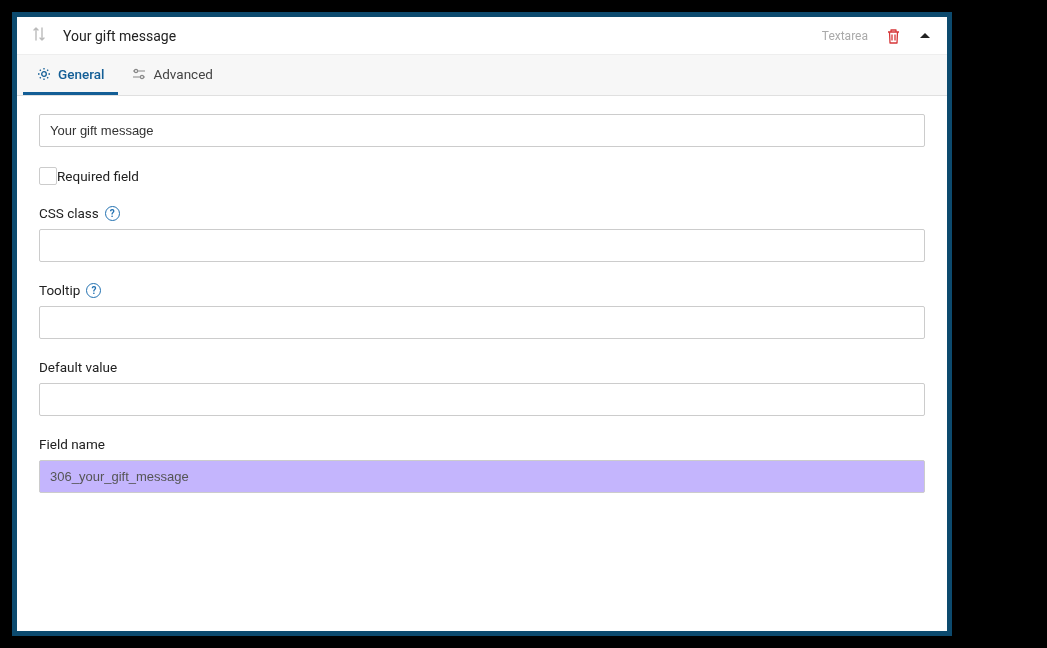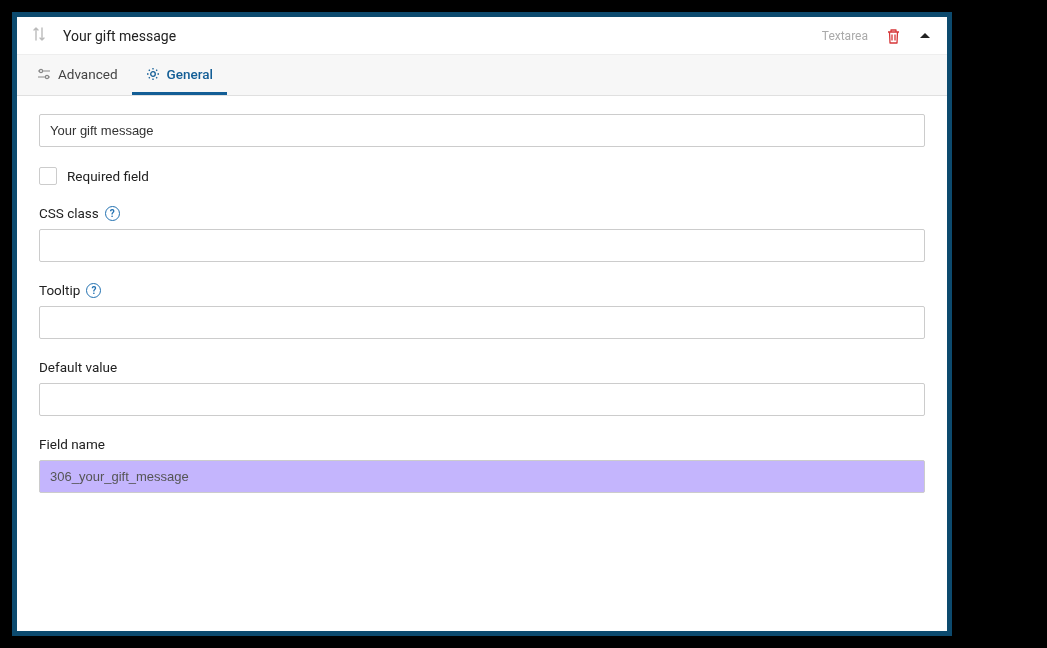--- a/index.html
+++ b/index.html
@@ -113,21 +113,21 @@
       color: #333;
       outline: none;
     }
     .form-input[readonly] {
       background: #c4b5fd;
       color: #555;
     }
     .checkbox-row {
       display: flex;
       align-items: center;
-      gap: 10px;
+      gap: 0;
       margin-bottom: 20px;
     }
     .checkbox {
       width: 18px;
       height: 18px;
       border: 1px solid #ccc;
       border-radius: 2px;
       cursor: pointer;
       background: #fff;
     }
@@ -155,39 +155,39 @@
         </svg>
     </button>
     <button class="collapse-btn">
       <svg width="12" height="8" viewBox="0 0 12 8">
           <path d="M1 6 L6 1 L11 6 Z" fill="#222"></path>
         </svg>
     </button>
   </div>
 
   <div class="tabs">
+    <div class="tab active">
+      <span class="tab-icon">
+        <svg width="14" height="14" viewBox="0 0 14 14">
+            <circle cx="7" cy="7" r="2.3" fill="none" stroke="currentColor" stroke-width="1.3"></circle>
+            <path d="M7 1 L7 2.5 M7 11.5 L7 13 M1 7 L2.5 7 M11.5 7 L13 7 M2.8 2.8 L3.8 3.8 M10.2 10.2 L11.2 11.2 M11.2 2.8 L10.2 3.8 M3.8 10.2 L2.8 11.2" stroke="currentColor" stroke-width="1.3"></path>
+          </svg>
+      </span>
+      <span>General</span>
+    </div>
     <div class="tab">
       <span class="tab-icon">
         <svg width="14" height="14" viewBox="0 0 14 14">
             <circle cx="4" cy="4" r="1.6" fill="none" stroke="currentColor" stroke-width="1.2"></circle>
             <circle cx="10" cy="10" r="1.6" fill="none" stroke="currentColor" stroke-width="1.2"></circle>
             <path d="M5.6 4 L13 4 M1 4 L2.4 4 M1 10 L8.4 10 M11.6 10 L13 10" stroke="currentColor" stroke-width="1.2"></path>
           </svg>
       </span>
       <span>Advanced</span>
     </div>
-    <div class="tab active">
-      <span class="tab-icon">
-        <svg width="14" height="14" viewBox="0 0 14 14">
-            <circle cx="7" cy="7" r="2.3" fill="none" stroke="currentColor" stroke-width="1.3"></circle>
-            <path d="M7 1 L7 2.5 M7 11.5 L7 13 M1 7 L2.5 7 M11.5 7 L13 7 M2.8 2.8 L3.8 3.8 M10.2 10.2 L11.2 11.2 M11.2 2.8 L10.2 3.8 M3.8 10.2 L2.8 11.2" stroke="currentColor" stroke-width="1.3"></path>
-          </svg>
-      </span>
-      <span>General</span>
-    </div>
   </div>
 
   <div class="content">
 
     <div class="form-group">
       <input class="form-input" type="text" value="Your gift message" style="">
     </div>
 
     <div class="checkbox-row">
       <div class="checkbox"></div>

